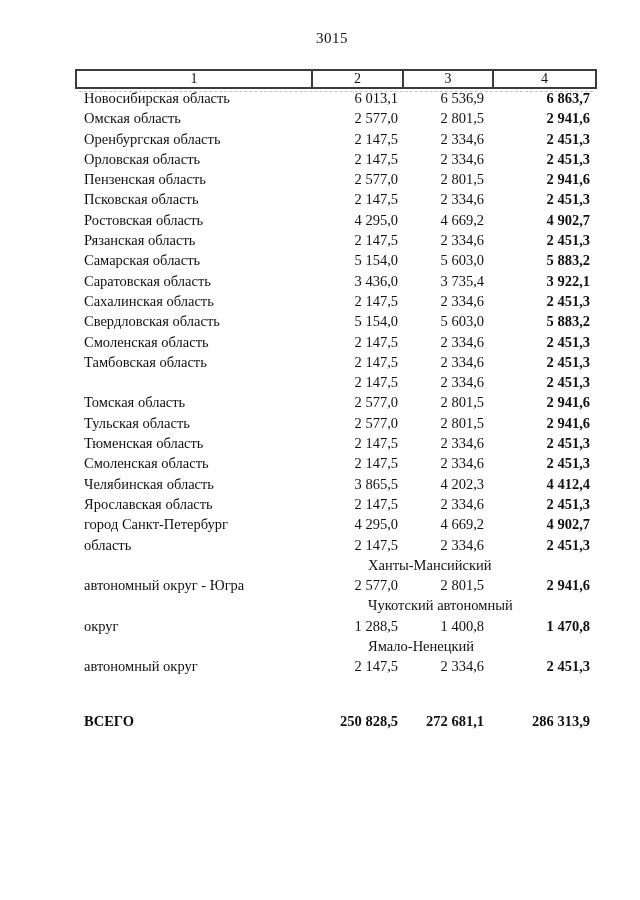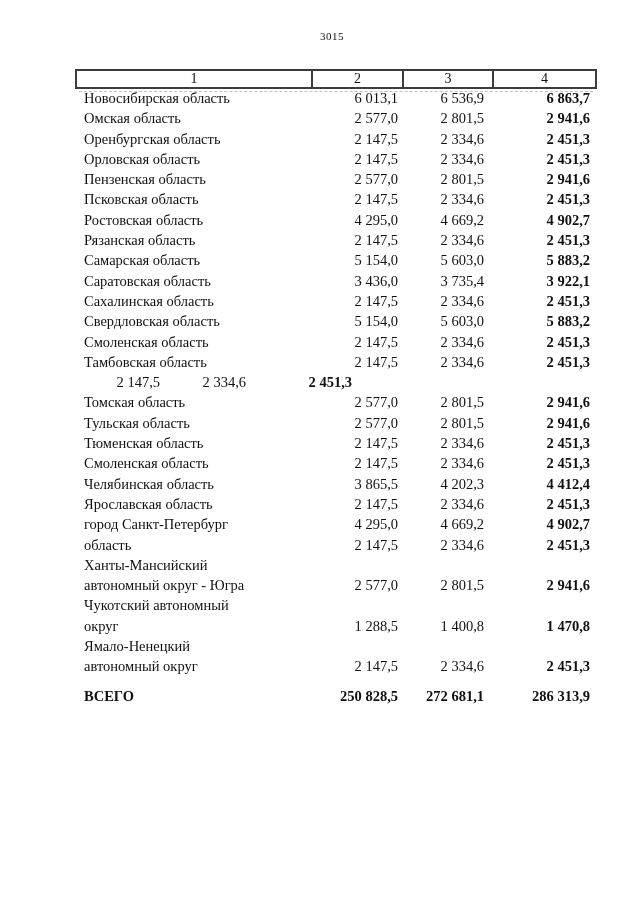--- a/index.html
+++ b/index.html
@@ -11,21 +11,21 @@
     font-family: "Liberation Serif", serif;
     color: #111111;
     overflow: hidden;
   }
   .page-number {
     position: absolute;
     top: 30px;
     left: 302px;
     width: 60px;
     text-align: center;
-    font-size: 11px;
+    font-size: 15px;
     letter-spacing: 0.5px;
   }
   
   .thead {
     position: absolute;
     left: 75px;
     top: 69px;
     width: 522px;
     height: 20px;
     box-sizing: border-box;
@@ -55,27 +55,27 @@
   .hc4 { flex: 1; }
   
   .tbody {
     position: absolute;
     left: 75px;
     top: 88px;
     width: 522px;
     font-size: 14.5px;
     line-height: 20.3px;
   }
-  .line { display: flex; }
+  .line { display: flex; justify-content: flex-end; }
   .c1 { width: 238px; padding-left: 9px; box-sizing: border-box; white-space: nowrap; }
   .c2 { width: 91px;  text-align: right; padding-right: 6px;  box-sizing: border-box; white-space: nowrap; }
   .c3 { width: 90px;  text-align: right; padding-right: 10px; box-sizing: border-box; white-space: nowrap; }
   .c4 { width: 103px; text-align: right; padding-right: 7px;  box-sizing: border-box; white-space: nowrap; font-weight: bold; }
   .total-row {
-    margin-top: 9px;
+    margin-top: 34px;
     font-weight: 700;
   }
 </style>
 </head>
 <body>
 
 <div class="page">
 
   <div class="page-number">3015</div>
 

